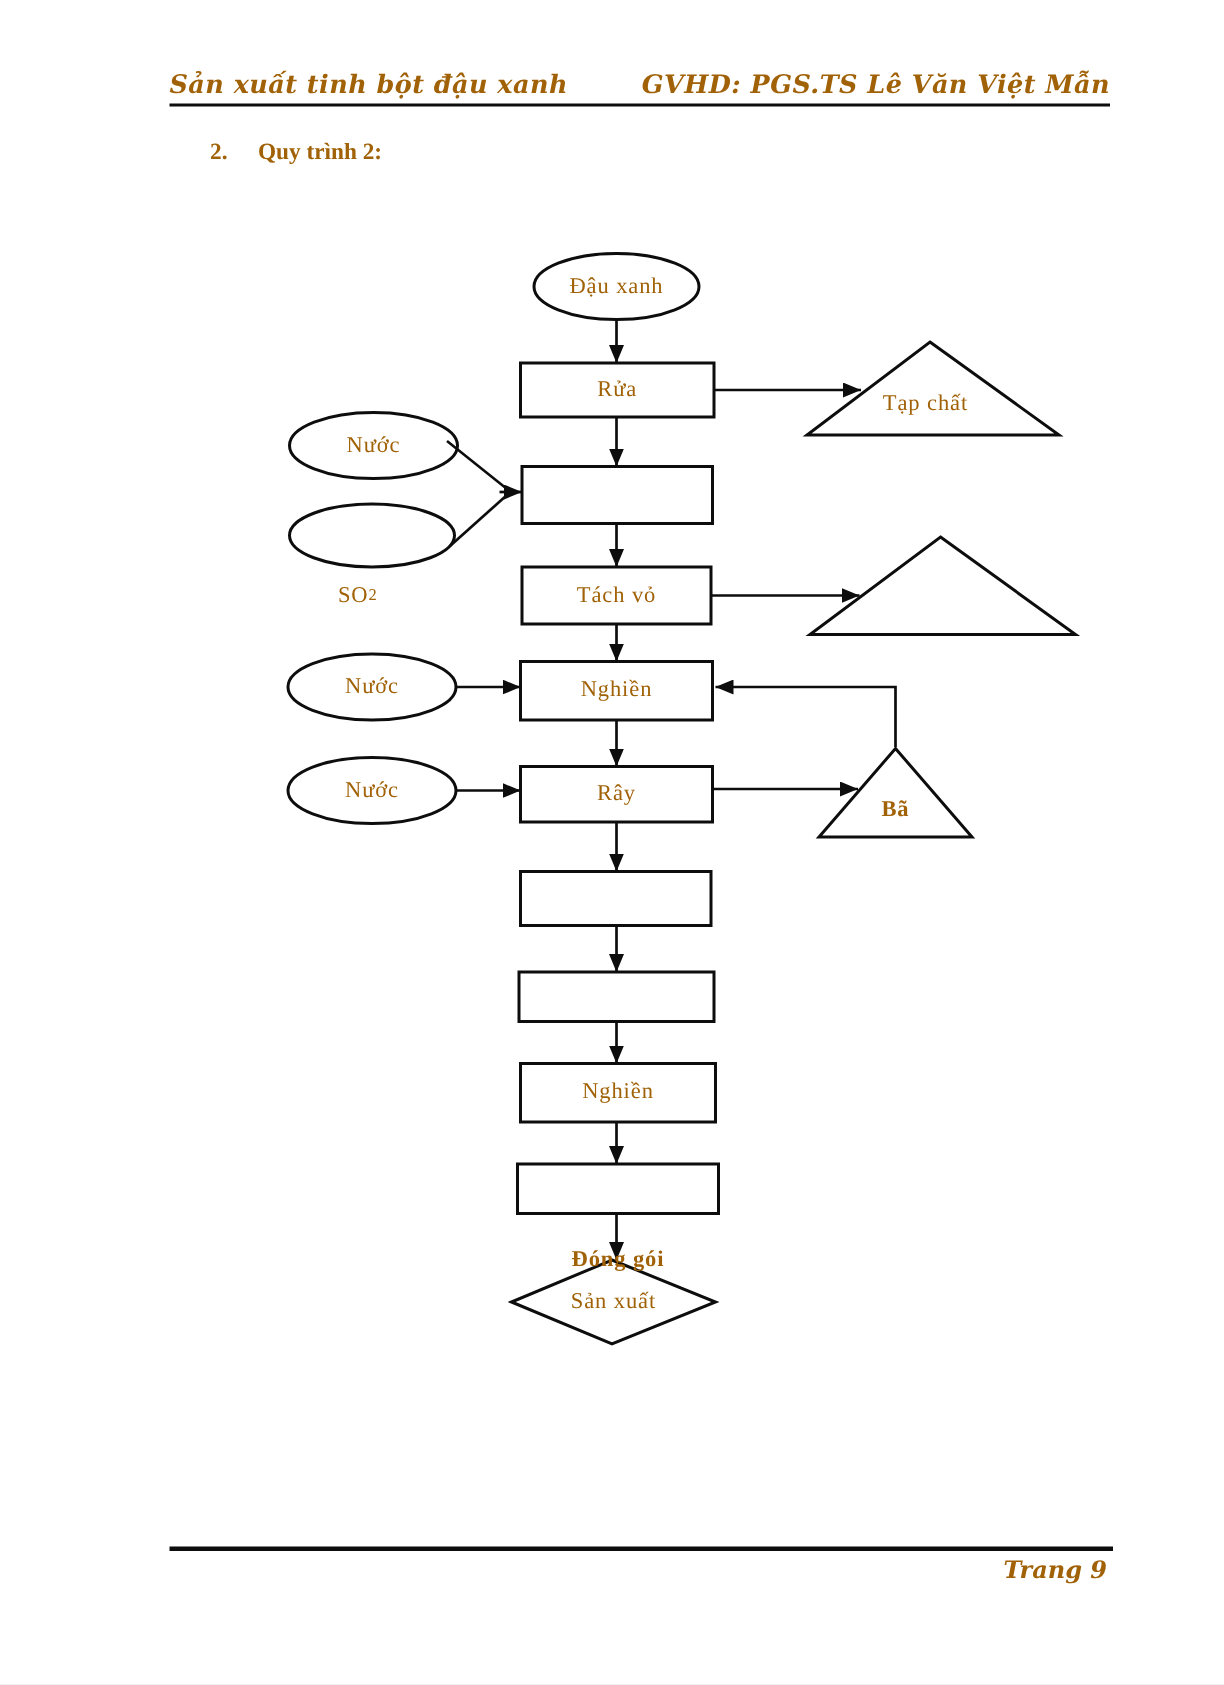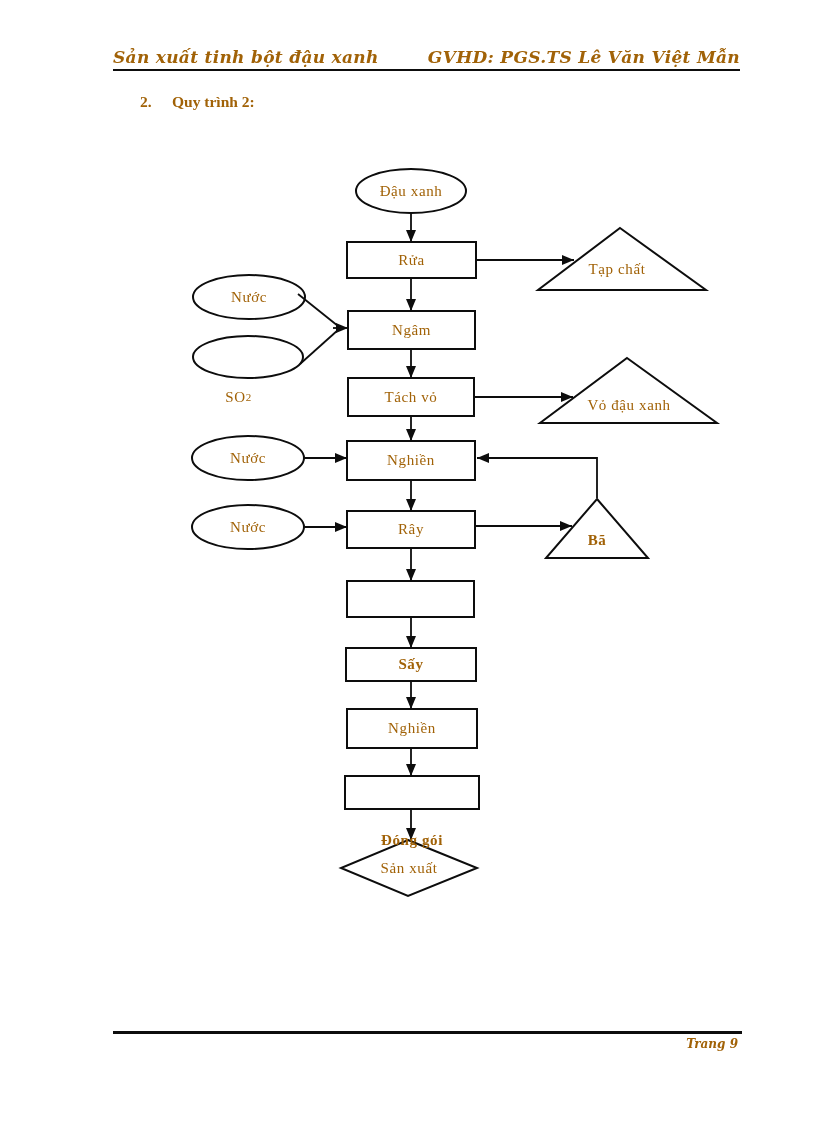--- a/index.html
+++ b/index.html
@@ -24,21 +24,21 @@
     position:absolute;left:113px;right:76px;top:69px;
     border-top:2.5px solid #0d0d0d;
   }
   .ftr-rule{
     position:absolute;left:113px;right:74px;top:1031px;
     border-top:3px solid #0d0d0d;
   }
   .ftr-page{
     position:absolute;right:78px;top:1037px;
     font-family:"DejaVu Serif", serif;
-    font-style:italic;font-weight:bold;font-size:12px;
+    font-style:italic;font-weight:bold;font-size:16px;
   }
   
   .section-heading{
     position:absolute;left:140px;top:93px;
     font-weight:bold;font-size:15.5px;
     display:flex;
   }
   .section-heading .num{width:32px;}
   
   .chart-svg{position:absolute;left:0;top:0;}
@@ -117,29 +117,26 @@
   </svg>
 
   <div class="lbl" style="left:356px;top:180px;width:110px;height:22px;">Đậu xanh</div>
   <div class="lbl" style="left:347px;top:242px;width:129px;height:36px;">Rửa</div>
   <div class="lbl" style="left:552px;top:256px;width:130px;height:26px;">Tạp chất</div>
   <div class="lbl" style="left:193px;top:286px;width:112px;height:22px;">Nước</div>
   <div class="lbl" style="left:193px;top:346px;width:91px;height:22px;margin-top:40px;">
     <span>SO</span>
       <sub>2</sub>
   </div>
-  <div class="lbl" style="left:348px;top:311px;width:127px;height:38px;">Ngâm</div>
   <div class="lbl" style="left:348px;top:378px;width:126px;height:38px;">Tách vỏ</div>
-  <div class="lbl" style="left:554px;top:392px;width:150px;height:26px;">Vỏ đậu xanh</div>
   <div class="lbl" style="left:192px;top:447px;width:112px;height:22px;">Nước</div>
   <div class="lbl" style="left:347px;top:441px;width:128px;height:39px;">Nghiền</div>
   <div class="lbl" style="left:192px;top:516px;width:112px;height:22px;">Nước</div>
   <div class="lbl" style="left:347px;top:511px;width:128px;height:37px;">Rây</div>
   <div class="lbl bold" style="left:571px;top:527px;width:52px;height:26px;">Bã</div>
-  <div class="lbl bold" style="left:346px;top:648px;width:130px;height:33px;">Sấy</div>
   <div class="lbl" style="left:347px;top:709px;width:130px;height:39px;">Nghiền</div>
   <div class="lbl bold" style="left:345px;top:776px;width:134px;height:33px;margin-top:48px;">Đóng gói</div>
   <div class="lbl" style="left:349px;top:857px;width:120px;height:22px;">Sản xuất</div>
 
   <div class="ftr-rule"></div>
   <div class="ftr-page">Trang 9</div>
 
 </div>
 
 </body></html>

